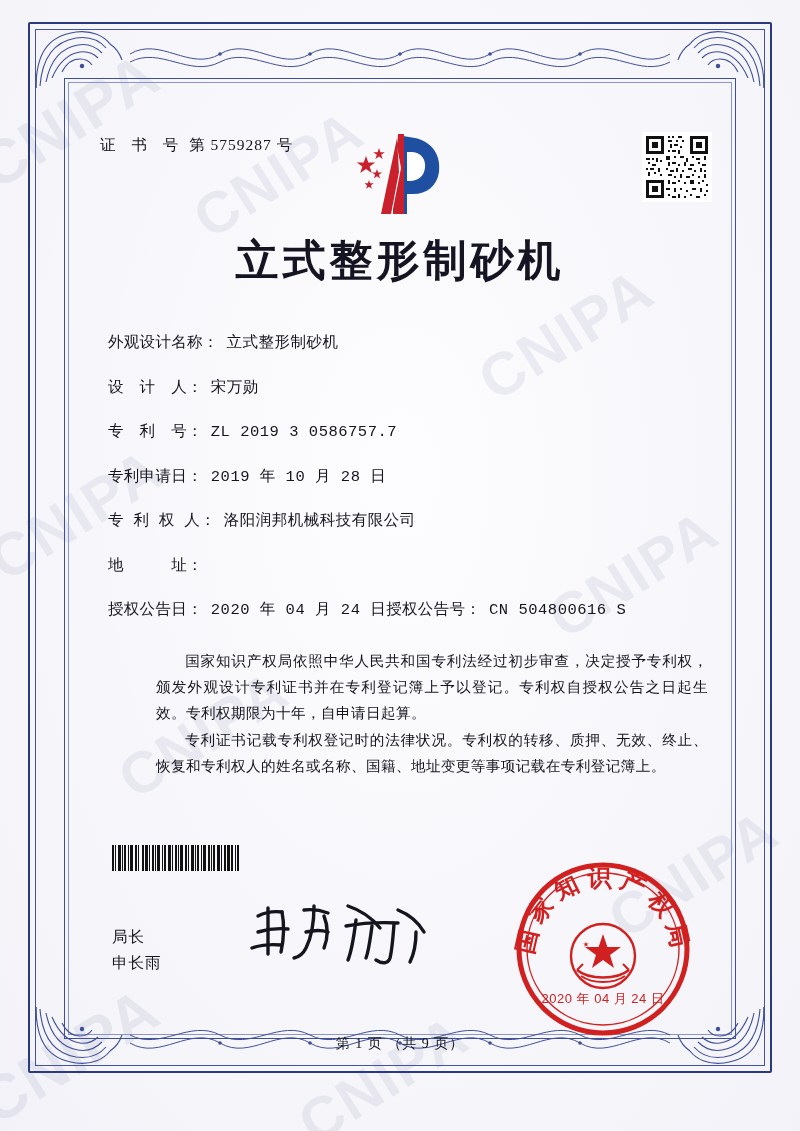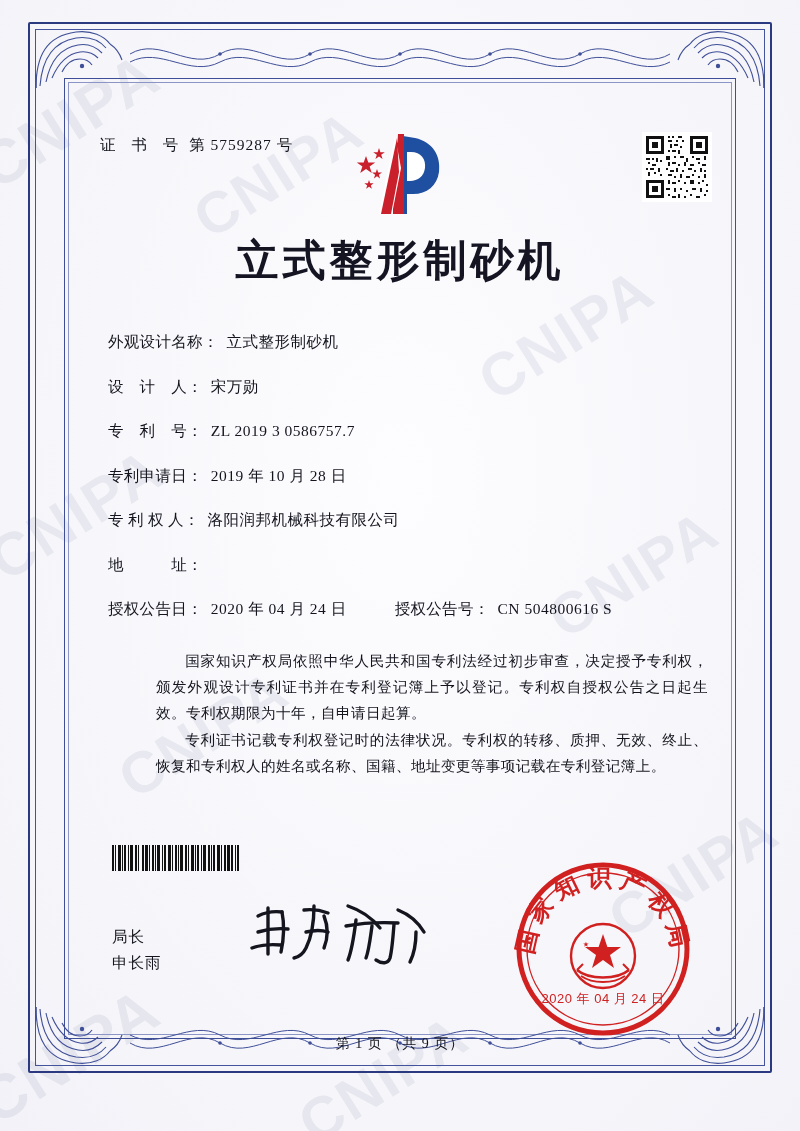--- a/index.html
+++ b/index.html
@@ -133,40 +133,40 @@
     color: #141422;
     font-family: "Liberation Serif", "DejaVu Serif", serif;
   }
 
   
   .fields {
     position: absolute;
     left: 108px;
     right: 90px;
     top: 332px;
+    font-family: Liberation Mono, monospace;
   }
   .field-row {
     display: flex;
     align-items: baseline;
     font-size: 15.5px;
     margin-bottom: 23.5px;
     color: #14141e;
     letter-spacing: 0.3px;
   }
   .field-label {
     white-space: pre;
     flex: 0 0 auto;
   }
   .field-value {
     margin-left: 8px;
     letter-spacing: 0.5px;
   }
   .field-row.two-col { justify-content: flex-start; }
   .field-row .second-label {
-    margin-left: 48px;
     white-space: pre;
   }
 
   
   .body-text {
     position: absolute;
     left: 108px;
     right: 92px;
     top: 648px;
     font-size: 14.6px;

